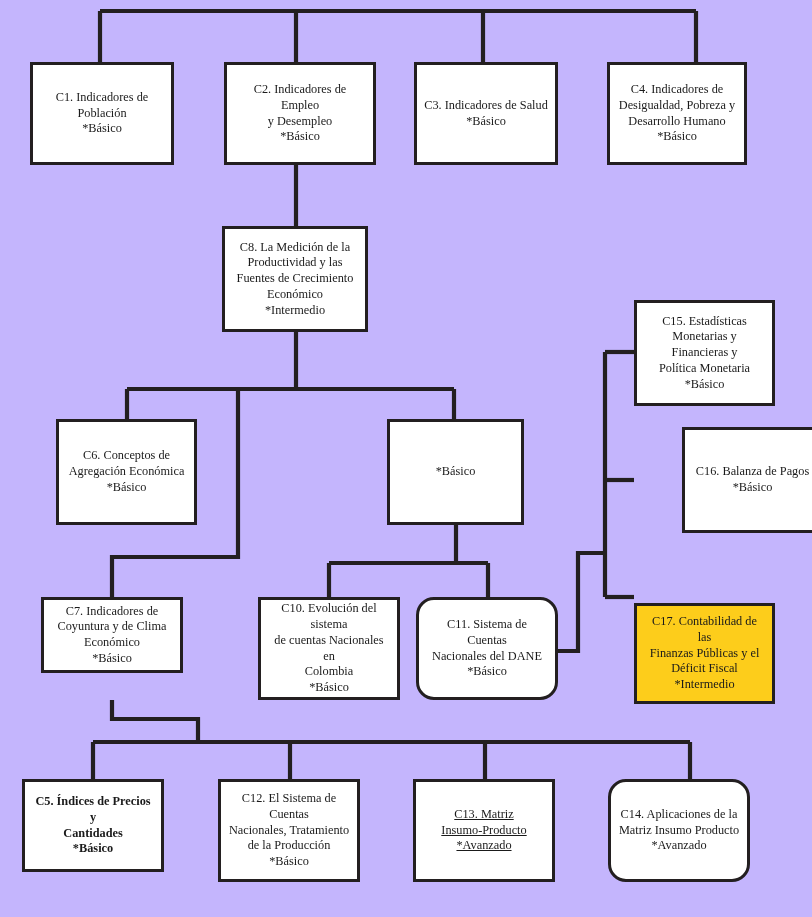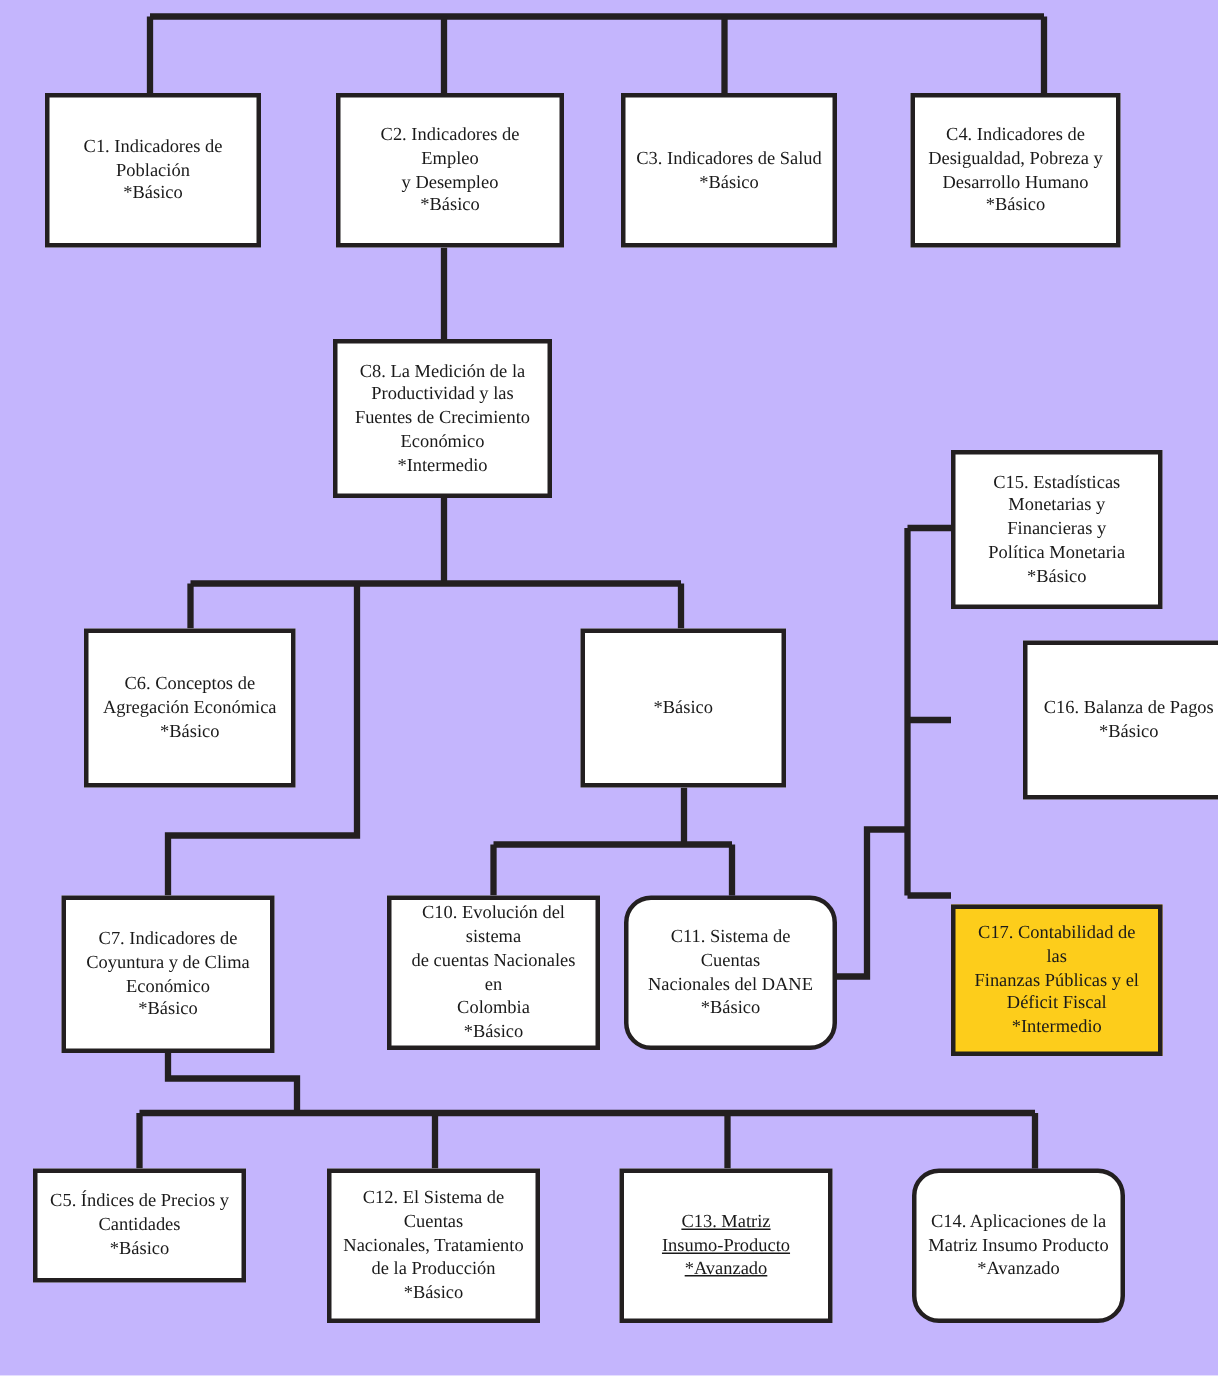--- a/index.html
+++ b/index.html
@@ -145,38 +145,38 @@
       </div>
       <div class="node" style="left: 387px; top: 419px; width: 137px; height: 106px;">
         <span class="level">*Básico</span>
       </div>
       <div class="node highlight" style="left: 634px; top: 555px; width: 141px; height: 101px;">
         <span class="title">C17. Contabilidad de las
 Finanzas Públicas y el
 Déficit Fiscal</span>
         <span class="level">*Intermedio</span>
       </div>
-      <div class="node" style="left: 41px; top: 597px; width: 142px; height: 105px;">
+      <div class="node" style="left: 41px; top: 597px; width: 142px; height: 76px;">
         <span class="title">C7. Indicadores de
 Coyuntura y de Clima
 Económico</span>
         <span class="level">*Básico</span>
       </div>
       <div class="node" style="left: 258px; top: 597px; width: 142px; height: 103px; font-family: Liberation Serif, serif;">
         <span class="title">C10. Evolución del sistema
 de cuentas Nacionales en
 Colombia</span>
         <span class="level">*Básico</span>
       </div>
       <div class="node" style="left: 416px; top: 597px; width: 142px; height: 103px; border-radius: 18px;">
         <span class="title">C11. Sistema de Cuentas
 Nacionales del DANE</span>
         <span class="level">*Básico</span>
       </div>
-      <div class="node" style="left: 22px; top: 779px; width: 142px; height: 76px;">
+      <div class="node" style="left: 22px; top: 779px; width: 142px; height: 93px; font-weight: bold;">
         <span class="title">C5. Índices de Precios y
 Cantidades</span>
         <span class="level">*Básico</span>
       </div>
       <div class="node" style="left: 218px; top: 779px; width: 142px; height: 103px;">
         <span class="title">C12. El Sistema de Cuentas
 Nacionales, Tratamiento
 de la Producción</span>
         <span class="level">*Básico</span>
       </div>

